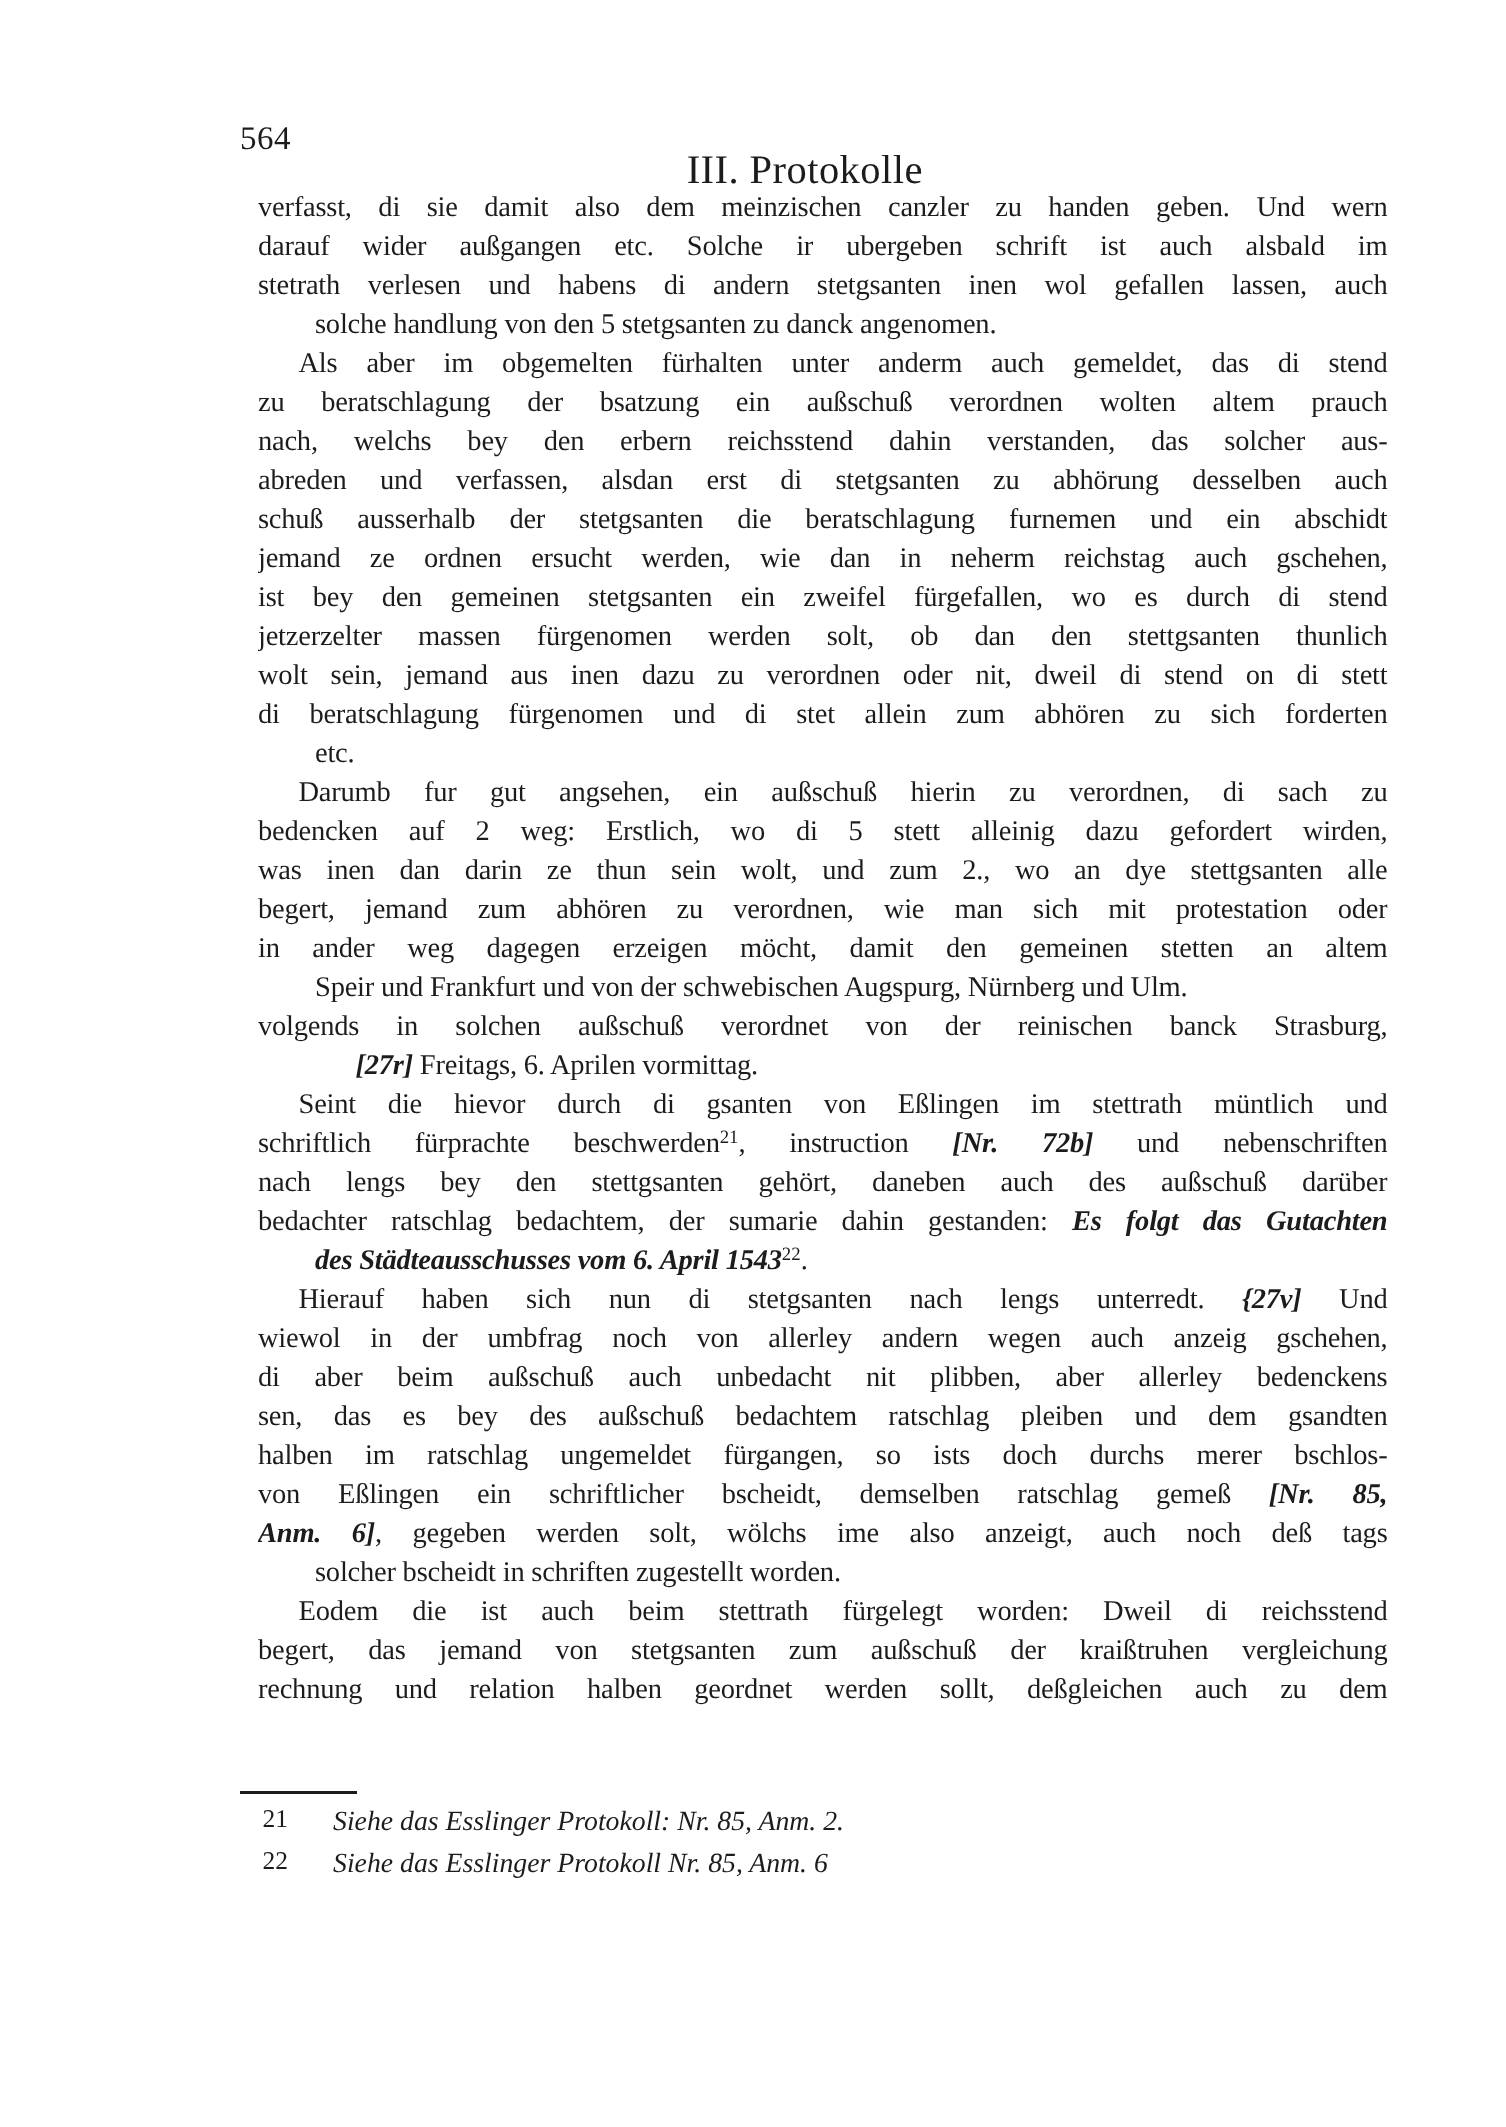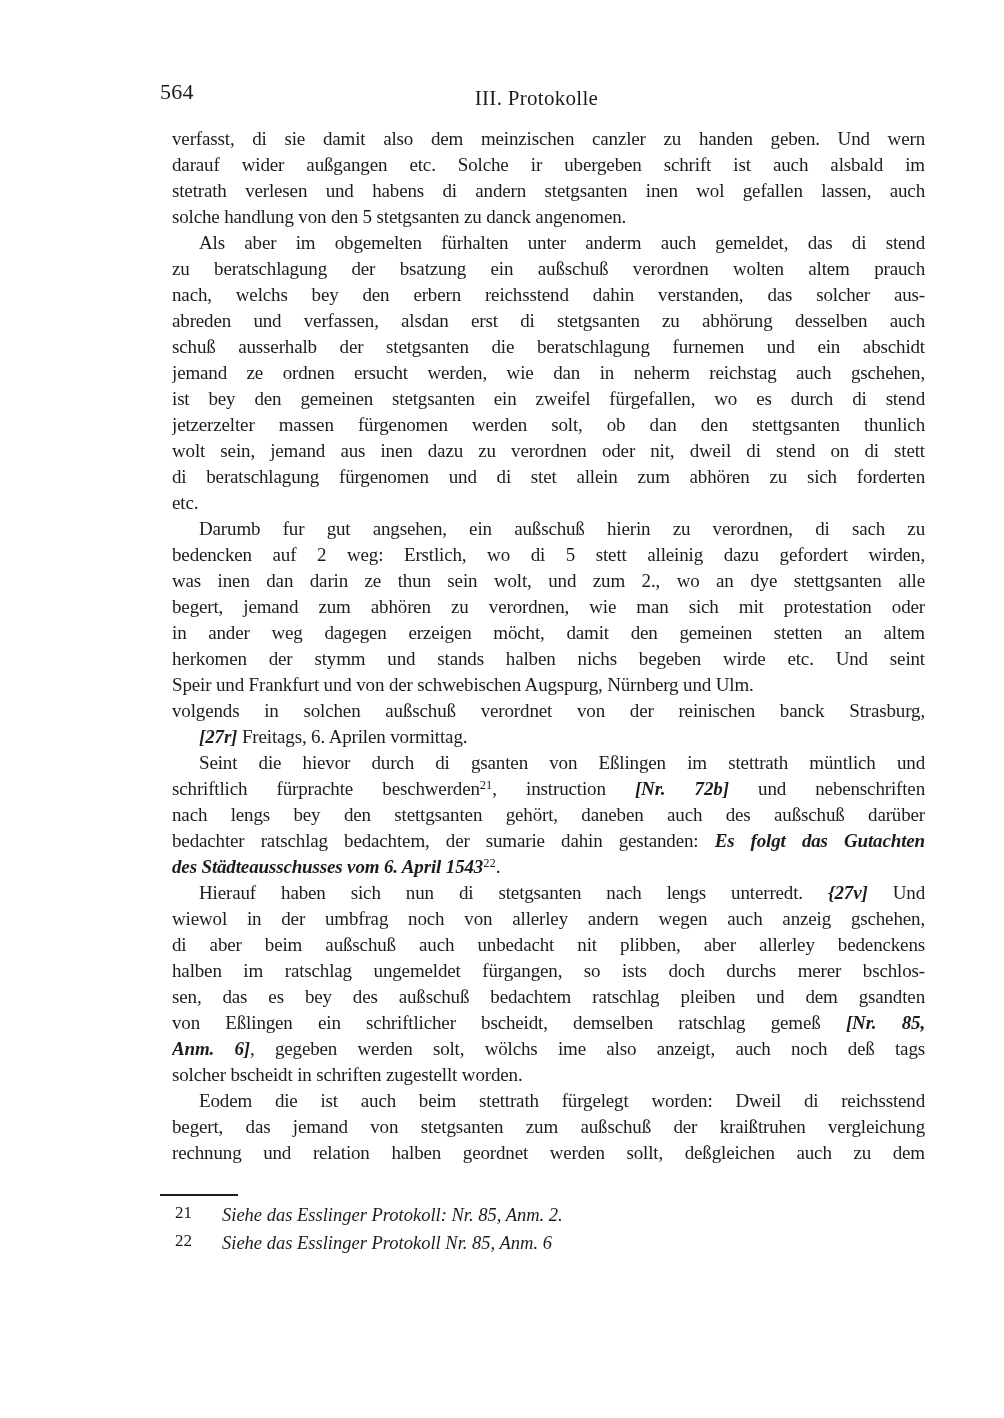--- a/index.html
+++ b/index.html
@@ -23,42 +23,42 @@
     position: absolute;
     left: 0;
     top: 0;
     font-size: 22px;
     letter-spacing: 0.3px;
   }
   .running-header {
     position: absolute;
     left: 0;
     width: 100%;
-    top: 7px;
+    top: 19px;
     text-align: center;
-    font-size: 21px;
+    font-size: 27px;
     letter-spacing: 0.3px;
   }
   .body-text {
     position: absolute;
     top: 126px;
     left: 172px;
     width: 753px;
     font-size: 19px;
     line-height: 26px;
     letter-spacing: -0.15px;
   }
   .line {
     height: 26px;
     white-space: nowrap;
     overflow: hidden;
     text-align: justify;
     text-align-last: justify;
   }
-  .line.endpara { text-align-last: left; }
+  .line.endpara { text-align-last: left; margin-left: 38px; }
   .line.ind { text-indent: 27px; }
   .it { font-style: italic; font-weight: bold; }
   .sup {
     font-size: 0.66em;
     position: relative;
     top: -0.45em;
     letter-spacing: 0;
   }
   .footnotes {
     position: absolute;
@@ -114,40 +114,39 @@
       <div class="line"><span>wolt sein, jemand aus inen dazu zu verordnen oder nit, dweil di stend on di stett</span></div>
       <div class="line"><span>di beratschlagung fürgenomen und di stet allein zum abhören zu sich forderten</span></div>
       <div class="line endpara"><span>etc.</span></div>
     </div>
     <div class="para">
       <div class="line ind"><span>Darumb fur gut angsehen, ein außschuß hierin zu verordnen, di sach zu</span></div>
       <div class="line"><span>bedencken auf 2 weg: Erstlich, wo di 5 stett alleinig dazu gefordert wirden,</span></div>
       <div class="line"><span>was inen dan darin ze thun sein wolt, und zum 2., wo an dye stettgsanten alle</span></div>
       <div class="line"><span>begert, jemand zum abhören zu verordnen, wie man sich mit protestation oder</span></div>
       <div class="line"><span>in ander weg dagegen erzeigen möcht, damit den gemeinen stetten an altem</span></div>
-      <div class="line"><span>herkomen der stymm und stands halben nichs begeben wirde etc. Und seint</span></div>
       <div class="line endpara"><span>Speir und Frankfurt und von der schwebischen Augspurg, Nürnberg und Ulm.</span></div>
       <div class="line"><span>volgends in solchen außschuß verordnet von der reinischen banck Strasburg,</span></div>
     </div>
     <div class="para">
       <div class="line ind endpara"><span class="it">[27r]</span><span> Freitags, 6. Aprilen vormittag.</span></div>
     </div>
     <div class="para">
       <div class="line ind"><span>Seint die hievor durch di gsanten von Eßlingen im stettrath müntlich und</span></div>
       <div class="line"><span>schriftlich fürprachte beschwerden</span><span class="sup">21</span><span>, instruction </span><span class="it">[Nr. 72b]</span><span> und nebenschriften</span></div>
       <div class="line"><span>nach lengs bey den stettgsanten gehört, daneben auch des außschuß darüber</span></div>
       <div class="line"><span>bedachter ratschlag bedachtem, der sumarie dahin gestanden: </span><span class="it">Es folgt das Gutachten</span></div>
       <div class="line endpara"><span class="it">des Städteausschusses vom 6. April 1543</span><span class="sup">22</span><span>.</span></div>
     </div>
     <div class="para">
       <div class="line ind"><span>Hierauf haben sich nun di stetgsanten nach lengs unterredt. </span><span class="it">{27v]</span><span> Und</span></div>
       <div class="line"><span>wiewol in der umbfrag noch von allerley andern wegen auch anzeig gschehen,</span></div>
       <div class="line"><span>di aber beim außschuß auch unbedacht nit plibben, aber allerley bedenckens</span></div>
+      <div class="line"><span>sen, das es bey des außschuß bedachtem ratschlag pleiben und dem gsandten</span></div>
       <div class="line"><span>halben im ratschlag ungemeldet fürgangen, so ists doch durchs merer bschlos-</span></div>
-      <div class="line"><span>sen, das es bey des außschuß bedachtem ratschlag pleiben und dem gsandten</span></div>
       <div class="line"><span>von Eßlingen ein schriftlicher bscheidt, demselben ratschlag gemeß </span><span class="it">[Nr. 85,</span></div>
       <div class="line"><span class="it">Anm. 6]</span><span>, gegeben werden solt, wölchs ime also anzeigt, auch noch deß tags</span></div>
       <div class="line endpara"><span>solcher bscheidt in schriften zugestellt worden.</span></div>
     </div>
     <div class="para">
       <div class="line ind"><span>Eodem die ist auch beim stettrath fürgelegt worden: Dweil di reichsstend</span></div>
       <div class="line"><span>begert, das jemand von stetgsanten zum außschuß der kraißtruhen vergleichung</span></div>
       <div class="line"><span>rechnung und relation halben geordnet werden sollt, deßgleichen auch zu dem</span></div>
     </div>
   </div>

